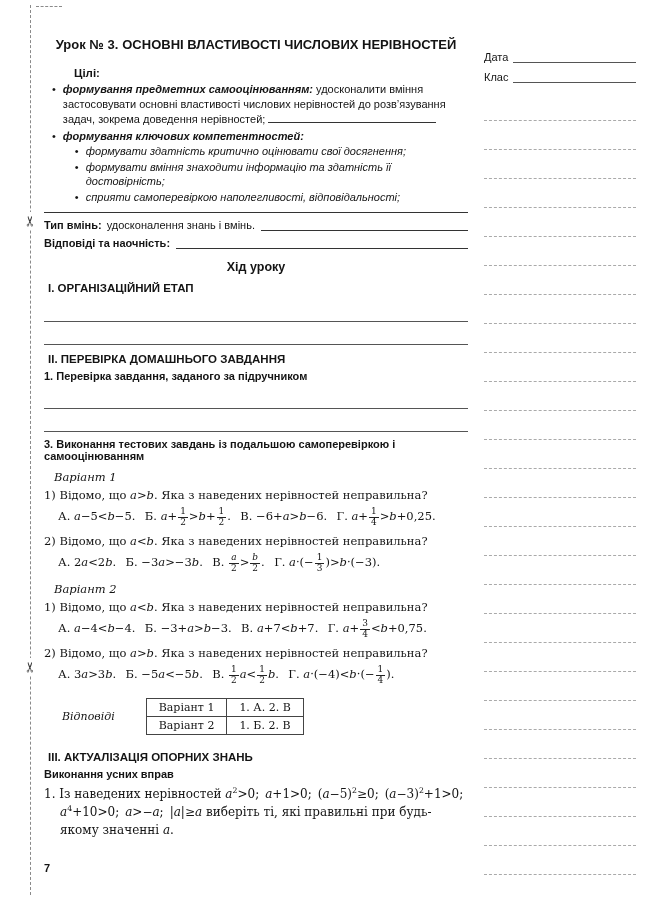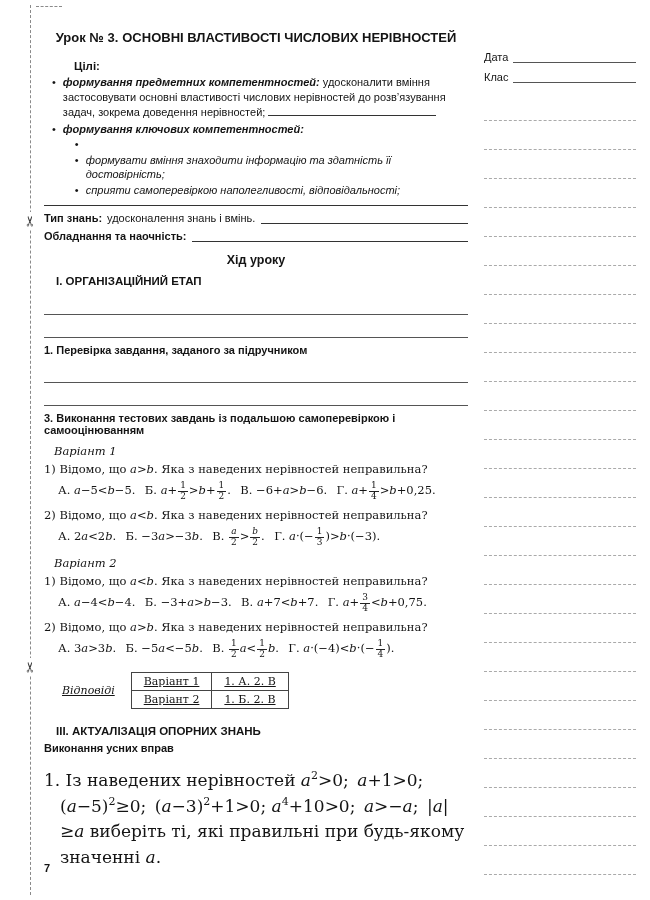--- a/index.html
+++ b/index.html
@@ -2,54 +2,54 @@
 <html><head>
 <meta charset="utf-8">
 <style>
   html,body{margin:0;padding:0;background:#fff;}
   .page{position:relative;width:650px;height:900px;background:#ffffff;font-family:"Liberation Sans",sans-serif;color:#141414;overflow:hidden;}
   .tear-line{position:absolute;left:30px;top:5px;height:890px;width:0;border-left:1.5px dashed #8a8a8a;}
   .tear-top{position:absolute;left:36px;top:6px;width:26px;border-top:1.5px dashed #8a8a8a;}
   .scissors{position:absolute;left:21px;width:18px;text-align:center;font-size:14px;color:#333;background:#fff;transform:rotate(-90deg);line-height:1;padding:2px 0;}
   .scissors.s1{top:212px;}
   .scissors.s2{top:658px;}
-  .main{position:absolute;left:44px;top:30px;width:424px;}
+  .main{position:absolute;left:44px;top:37px;width:424px;}
   .title{text-align:center;font-weight:bold;font-size:13px;margin-bottom:15px;}
   .title .tpre{margin-right:4px;}
   .goals-label{font-weight:bold;font-size:11.5px;margin-bottom:3px;padding-left:30px;}
   .bullet{display:flex;gap:7px;font-size:11px;line-height:1.32;margin:0 0 2px 8px;}
   .bullet .bm{flex:0 0 auto;}
   .lead{font-weight:bold;}
   .btext{flex:1;}
   .bullet.sub{margin-left:12px;margin-bottom:1px;margin-top:1px;}
   .bullet.sub .subtext{font-style:italic;}
   .fill-inline{display:inline-block;width:168px;height:11px;border-bottom:1px solid #333;}
   .rule{border-top:1px solid #333;margin-top:7px;}
   .meta-row{display:flex;align-items:flex-end;font-size:11px;margin-top:5px;}
   .meta-row b{white-space:nowrap;}
   .meta-row .mv{margin-left:5px;white-space:nowrap;}
   .meta-row .fill{flex:1;border-bottom:1px solid #333;height:12px;margin-left:6px;}
   .center-h{text-align:center;font-weight:bold;font-size:12.5px;margin:11px 0 7px;}
-  .stage-h{font-weight:bold;font-size:11.5px;margin:8px 12px 5px;}
+  .stage-h{font-weight:bold;font-size:11.5px;margin:8px 4px 5px;}
   .sub-h{font-weight:bold;font-size:11px;margin:2px 0 4px;}
   .wlines{margin:2px 0 6px;}
   .wline{height:22px;border-bottom:1px solid #555;}
   .serif{font-family:"DejaVu Serif",serif;font-size:11.5px;}
   .variant{font-style:italic;margin:8px 0 4px 10px;}
   .q{margin:3px 0;padding-left:15px;text-indent:-15px;}
   .opts{margin:2px 0 6px 14px;line-height:2;}
   sup{font-size:0.65em;}
   .frac{display:inline-flex;flex-direction:column;text-align:center;vertical-align:middle;font-size:0.78em;line-height:1.08;margin:0 1px;}
   .frac .fn{border-bottom:1px solid #222;padding:0 2px;}
   .frac .fd{padding:0 2px;}
-  .answers{display:flex;align-items:center;gap:16px;margin:12px 0 16px 18px;font-family:"DejaVu Serif",serif;font-size:11px;text-decoration:underline;}
+  .answers{display:flex;align-items:center;gap:31px;margin:12px 0 16px 18px;font-family:"DejaVu Serif",serif;font-size:11px;}
   .ans-label{font-style:italic;}
   .ans-table{border-collapse:collapse;}
   .ans-table td{border:1px solid #444;padding:2px 12px;font-size:11px;font-family:"DejaVu Serif",serif;}
-  .exercise{font-family:"DejaVu Serif",serif;font-size:17px;line-height:1.5;padding-left:16px;text-indent:-16px;margin-top:14px;}
+  .exercise{font-family:"DejaVu Serif",serif;font-size:12px;line-height:1.5;padding-left:16px;text-indent:-16px;margin-top:5px;}
   .pagenum{position:absolute;left:44px;bottom:26px;font-weight:bold;font-size:11px;}
   .notes{position:absolute;left:484px;top:50px;width:152px;font-size:11px;}
   .note-row{display:flex;align-items:flex-end;margin-bottom:7px;}
   .note-row .nlbl{margin-right:5px;}
   .note-row .nline{flex:1;border-bottom:1px solid #555;height:12px;}
   .ruled{margin-top:9px;}
   .ruled .rl{height:28px;border-bottom:1px dashed #aaa;}
 </style>
 </head>
 <body>
@@ -65,65 +65,67 @@
 
     <div class="title">
       <span class="tpre">Урок № 3.</span><span class="tmain">ОСНОВНІ ВЛАСТИВОСТІ ЧИСЛОВИХ НЕРІВНОСТЕЙ</span>
     </div>
 
     <div class="goals-label">Цілі:</div>
 
     <div class="bullet">
       <span class="bm">•</span>
       <div class="btext">
-        <i class="lead">формування предметних компетентностей:</i>
+        <i class="lead">формування предметних самооцінюванням:</i>
         <span>удосконалити вміння застосовувати основні властивості числових нерівностей до розв’язування задач, зокрема доведення нерівностей;</span>
         <span class="fill-inline"></span>
       </div>
     </div>
 
     <div class="bullet">
       <span class="bm">•</span>
       <div class="btext">
         <i class="lead">формування ключових компетентностей:</i>
         <div class="bullet sub">
           <span class="bm">•</span>
+          <i class="subtext">формувати здатність критично оцінювати свої досягнення;</i>
         </div>
         <div class="bullet sub">
           <span class="bm">•</span>
           <i class="subtext">формувати вміння знаходити інформацію та здатність її достовірність;</i>
         </div>
         <div class="bullet sub">
           <span class="bm">•</span>
           <i class="subtext">сприяти самоперевіркою наполегливості, відповідальності;</i>
         </div>
       </div>
     </div>
 
     <div class="rule"></div>
 
     <div class="meta-row">
-      <b>Тип знань:</b>
+      <b>Тип вмінь:</b>
       <span class="mv">удосконалення знань і вмінь.</span>
       <span class="fill"></span>
     </div>
 
     <div class="meta-row">
-      <b>Обладнання та наочність:</b>
+      <b>Відповіді та наочність:</b>
       <span class="fill"></span>
     </div>
 
     <div class="center-h">Хід уроку</div>
 
     <div class="stage-h">І. ОРГАНІЗАЦІЙНИЙ ЕТАП</div>
     <div class="wlines">
       <div class="wline"></div>
       <div class="wline"></div>
     </div>
 
+    <div class="stage-h">ІІ. ПЕРЕВІРКА ДОМАШНЬОГО ЗАВДАННЯ</div>
     <div class="sub-h">1. Перевірка завдання, заданого за підручником</div>
     <div class="wlines">
       <div class="wline"></div>
       <div class="wline"></div>
     </div>
 
     <div class="sub-h">3. Виконання тестових завдань із подальшою самоперевіркою і самооцінюванням</div>
 
     <div class="serif">
       <div class="variant">Варіант 1</div>

